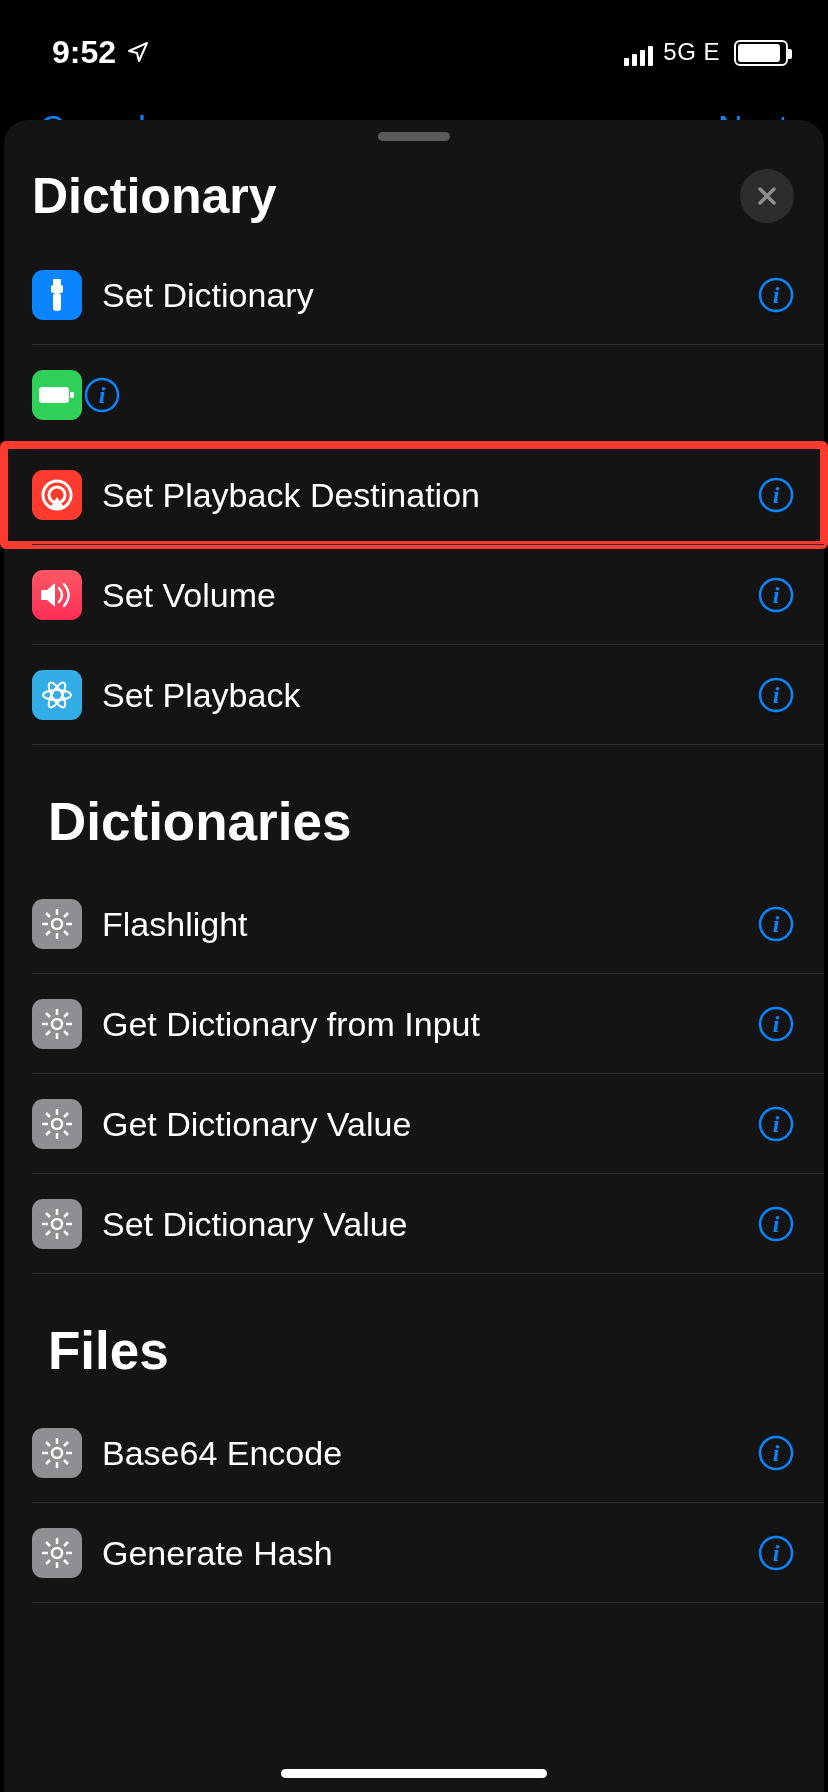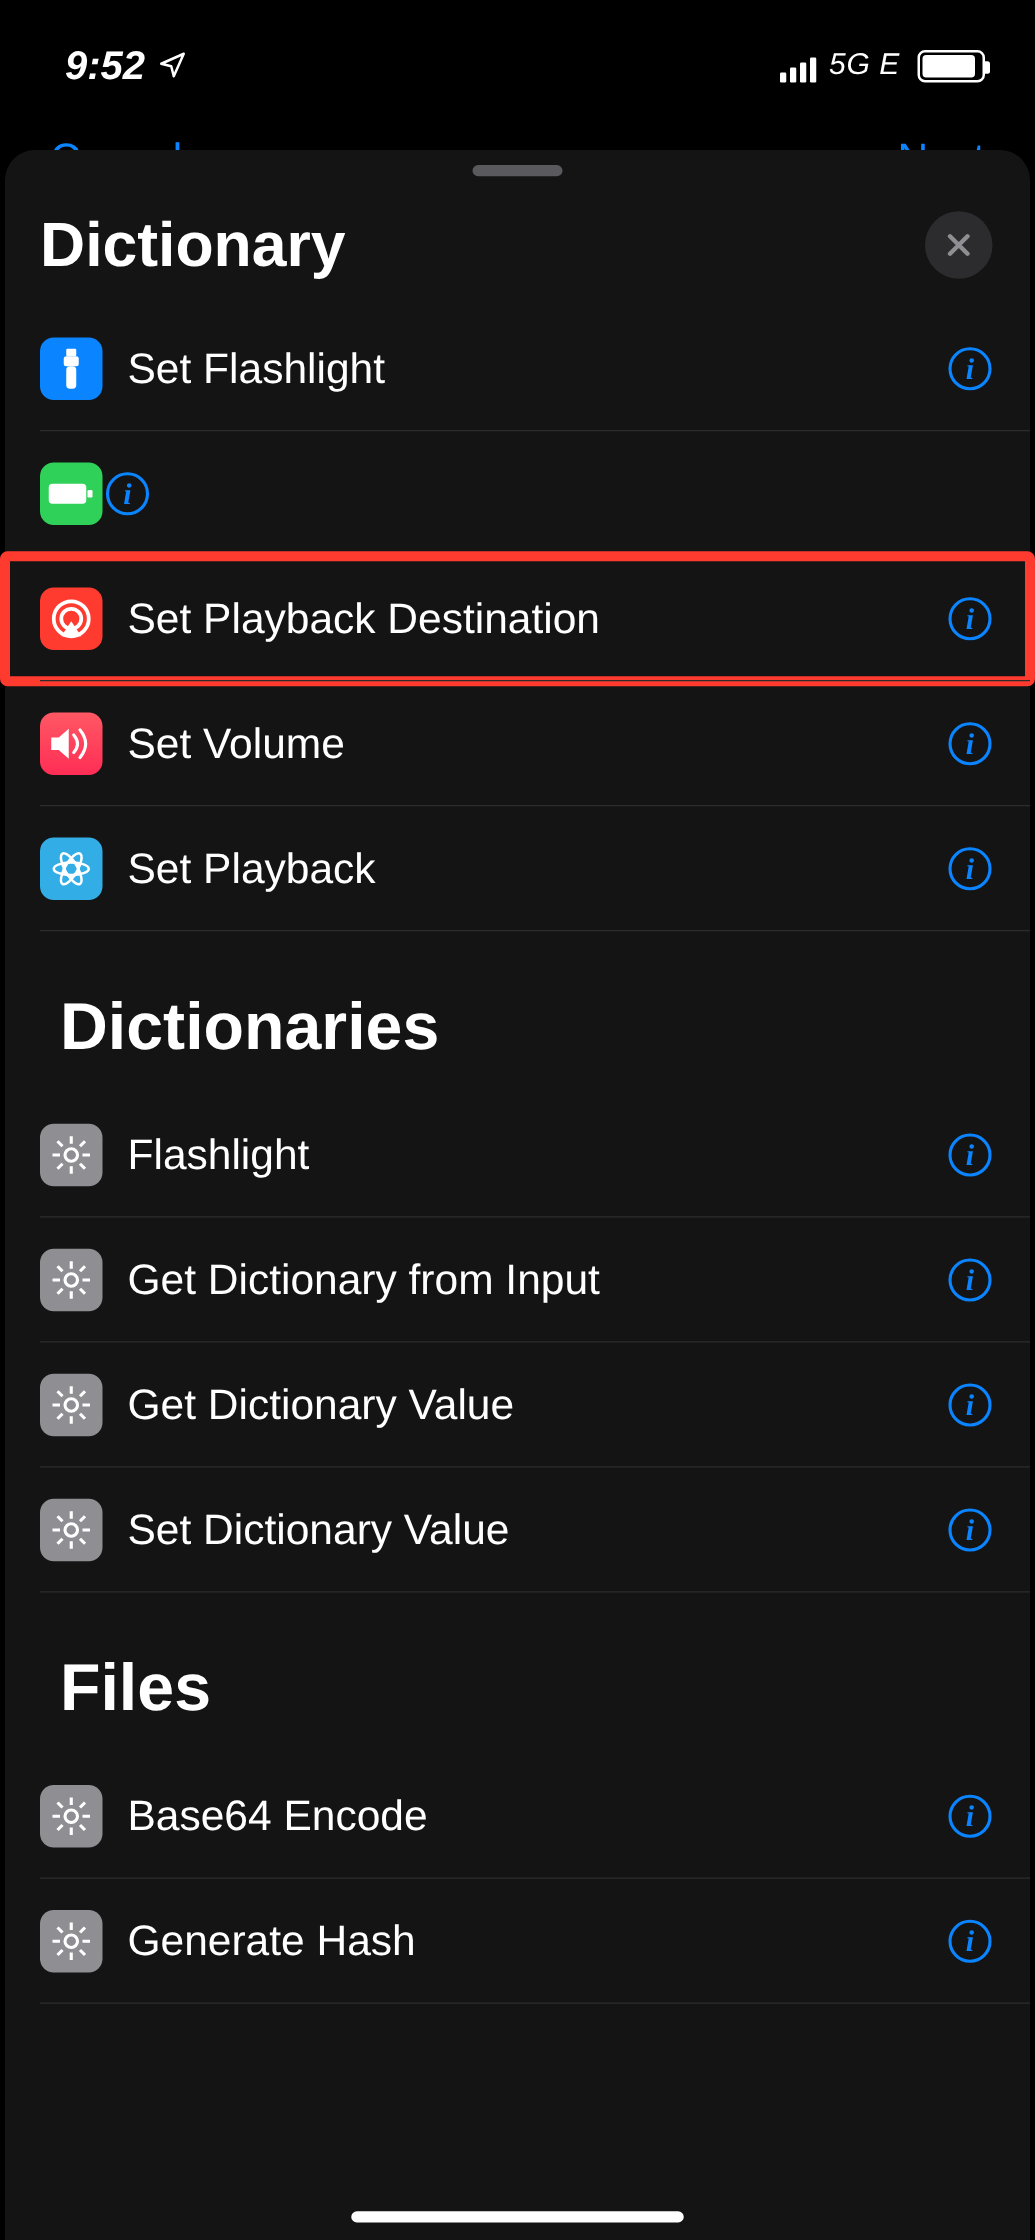--- a/index.html
+++ b/index.html
@@ -1,18 +1,18 @@
 <!DOCTYPE html>
 <html><head>
 <meta charset="utf-8">
 <style>
   * { margin: 0; padding: 0; box-sizing: border-box; }
   html, body { width: 828px; height: 1792px; background: #000; font-family: -apple-system, "SF Pro Text", "Helvetica Neue", Arial, sans-serif; color: #fff; overflow: hidden; }
   
-  .status-bar { display: flex; justify-content: space-between; align-items: center; padding: 16px 40px 0 52px; height: 88px; font-style: italic; }
+  .status-bar { display: flex; justify-content: space-between; align-items: center; padding: 16px 40px 0 52px; height: 88px; }
   .status-left { display: flex; align-items: center; gap: 10px; font-size: 32px; font-weight: 600; }
   .status-right { display: flex; align-items: flex-end; gap: 6px; }
   
   .signal-bars { display: flex; align-items: flex-end; gap: 3px; }
   .signal-bars span { width: 5px; background: #fff; border-radius: 1px; }
   .signal-bars span:nth-child(1){height:8px}
   .signal-bars span:nth-child(2){height:12px}
   .signal-bars span:nth-child(3){height:16px}
   .signal-bars span:nth-child(4){height:20px}
   .net-label { font-size: 24px; font-weight: 500; letter-spacing: 0.5px; margin-left: 4px; }
@@ -92,21 +92,21 @@
   </div>
 
   <div class="row">
     <div class="icon icon-blue">
       <svg width="28" height="36" viewBox="0 0 28 36">
           <rect x="10" y="2" width="8" height="6" rx="1" fill="#fff"></rect>
           <rect x="8" y="8" width="12" height="8" rx="2" fill="#fff"></rect>
           <rect x="10" y="16" width="8" height="18" rx="3" fill="#fff"></rect>
         </svg>
     </div>
-    <div class="label">Set Flashlight</div>
+    <div class="label">Set Dictionary</div>
     <div class="info-btn">
       <svg width="36" height="36" viewBox="0 0 36 36">
           <circle cx="18" cy="18" r="16" stroke-width="2.5"></circle>
           <text x="18" y="26" font-size="24" text-anchor="middle">i</text>
         </svg>
     </div>
   </div>
 
   <div class="row">
     <div class="icon icon-green">

